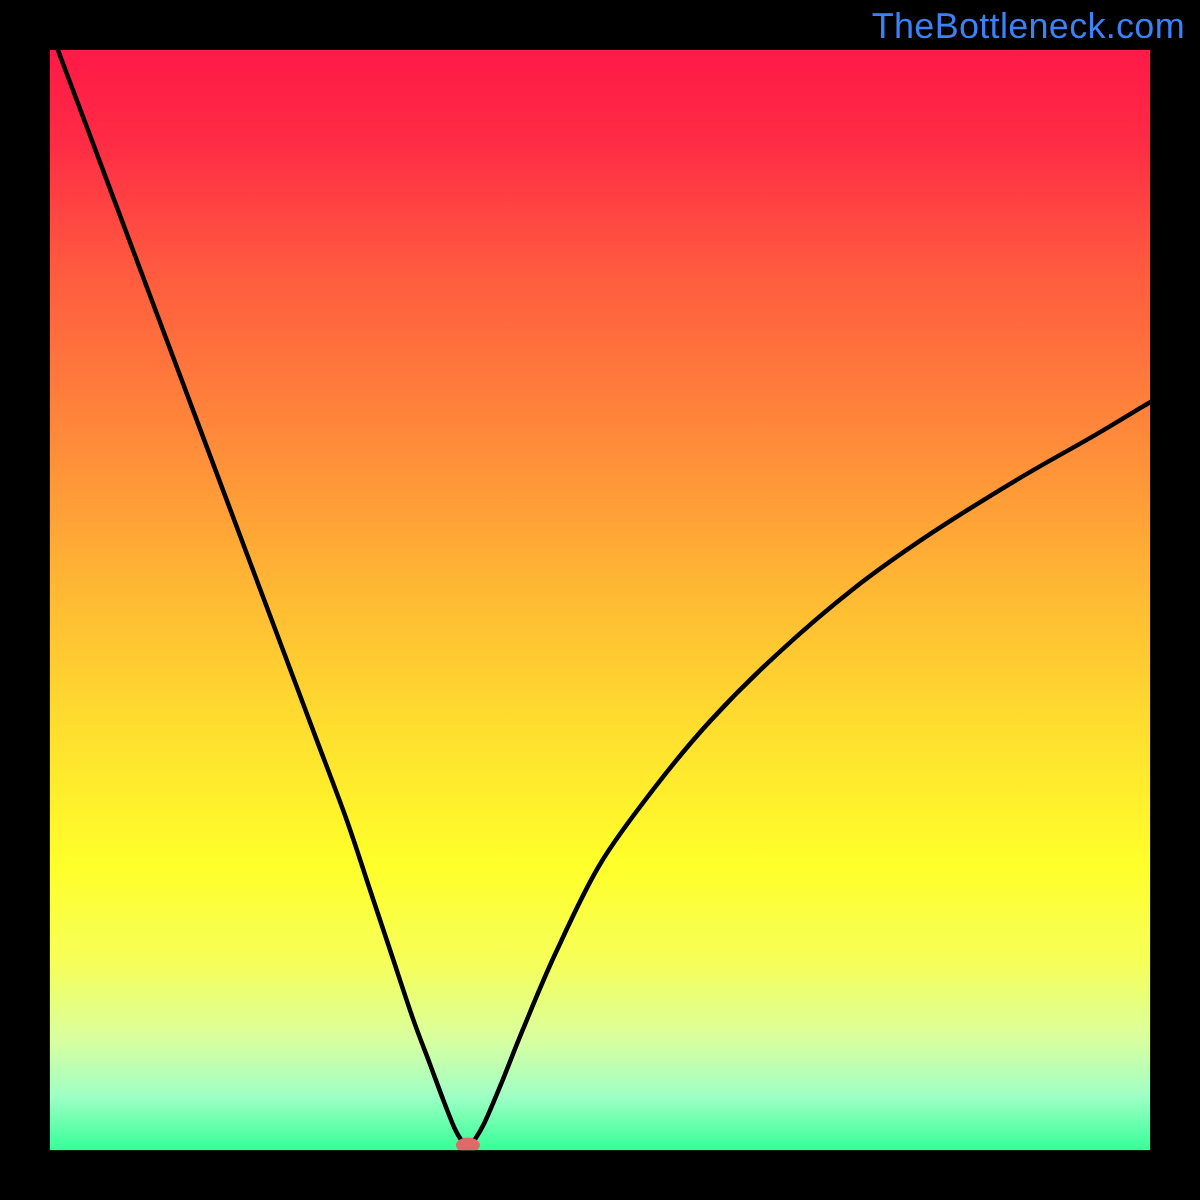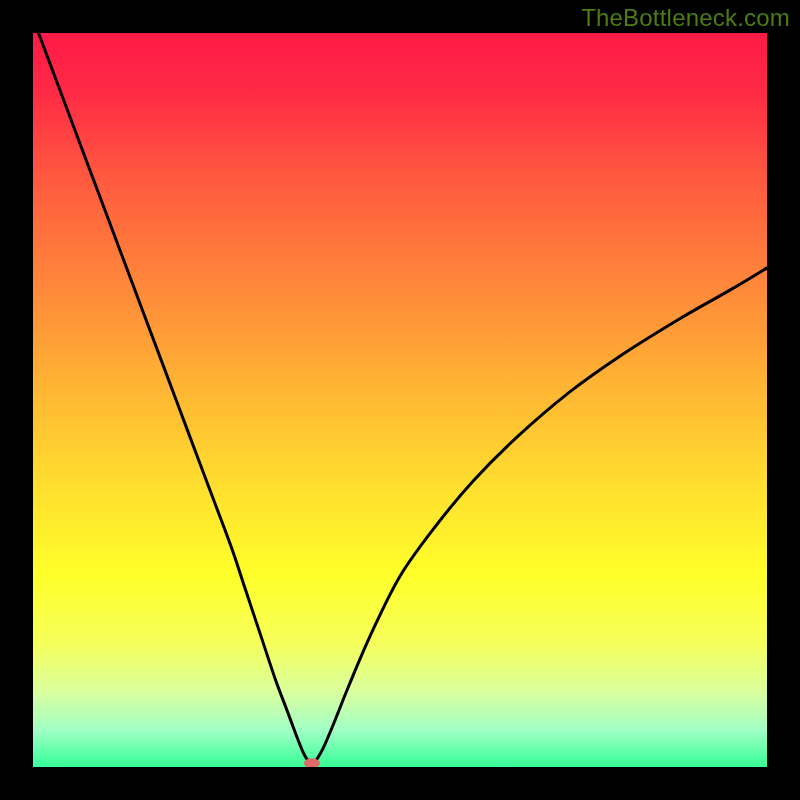--- a/index.html
+++ b/index.html
@@ -23,21 +23,21 @@
     top: 33px;
     left: 33px;
     width: 734px;
     height: 734px;
     overflow: hidden;
   }
   .attribution {
     position: absolute;
     top: 4px;
     right: 10px;
-    color: #4d7c0f;
+    color: #3b82f6;
     font-size: 24px;
     font-weight: 500;
     letter-spacing: 0.2px;
   }
   svg { display: block; }
 </style>
 </head>
 <body>
 
 <div class="frame">

